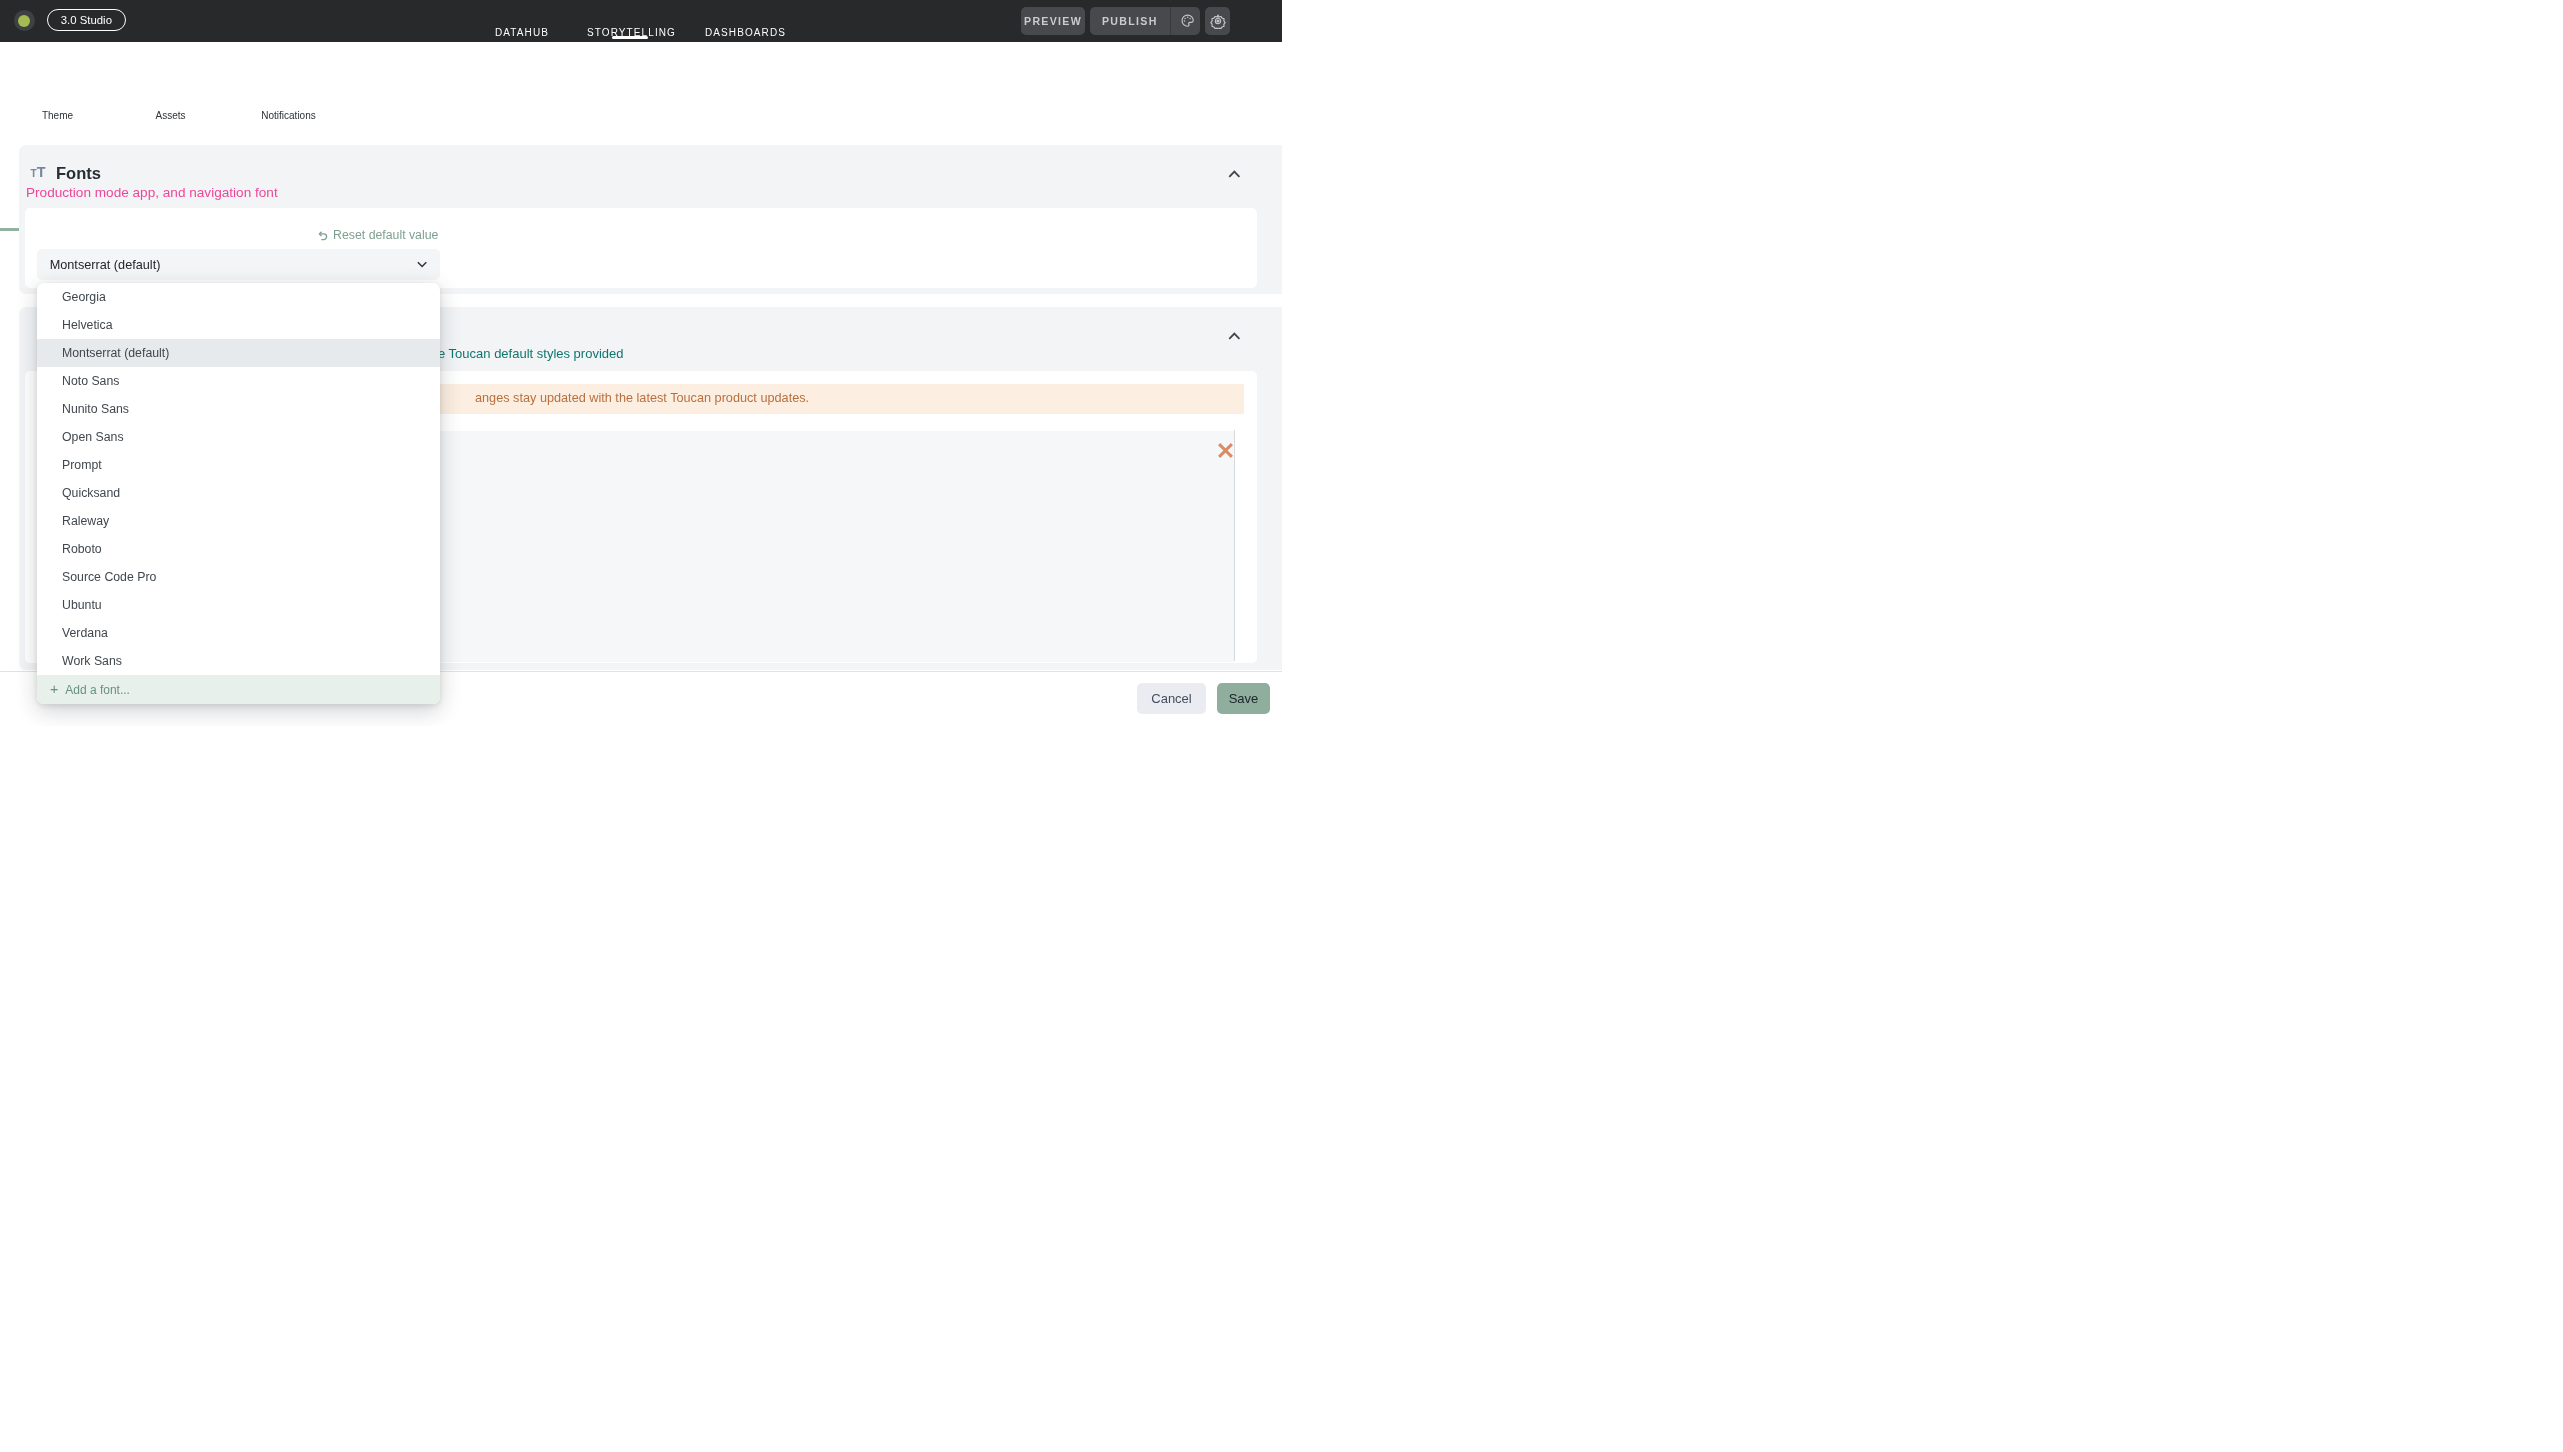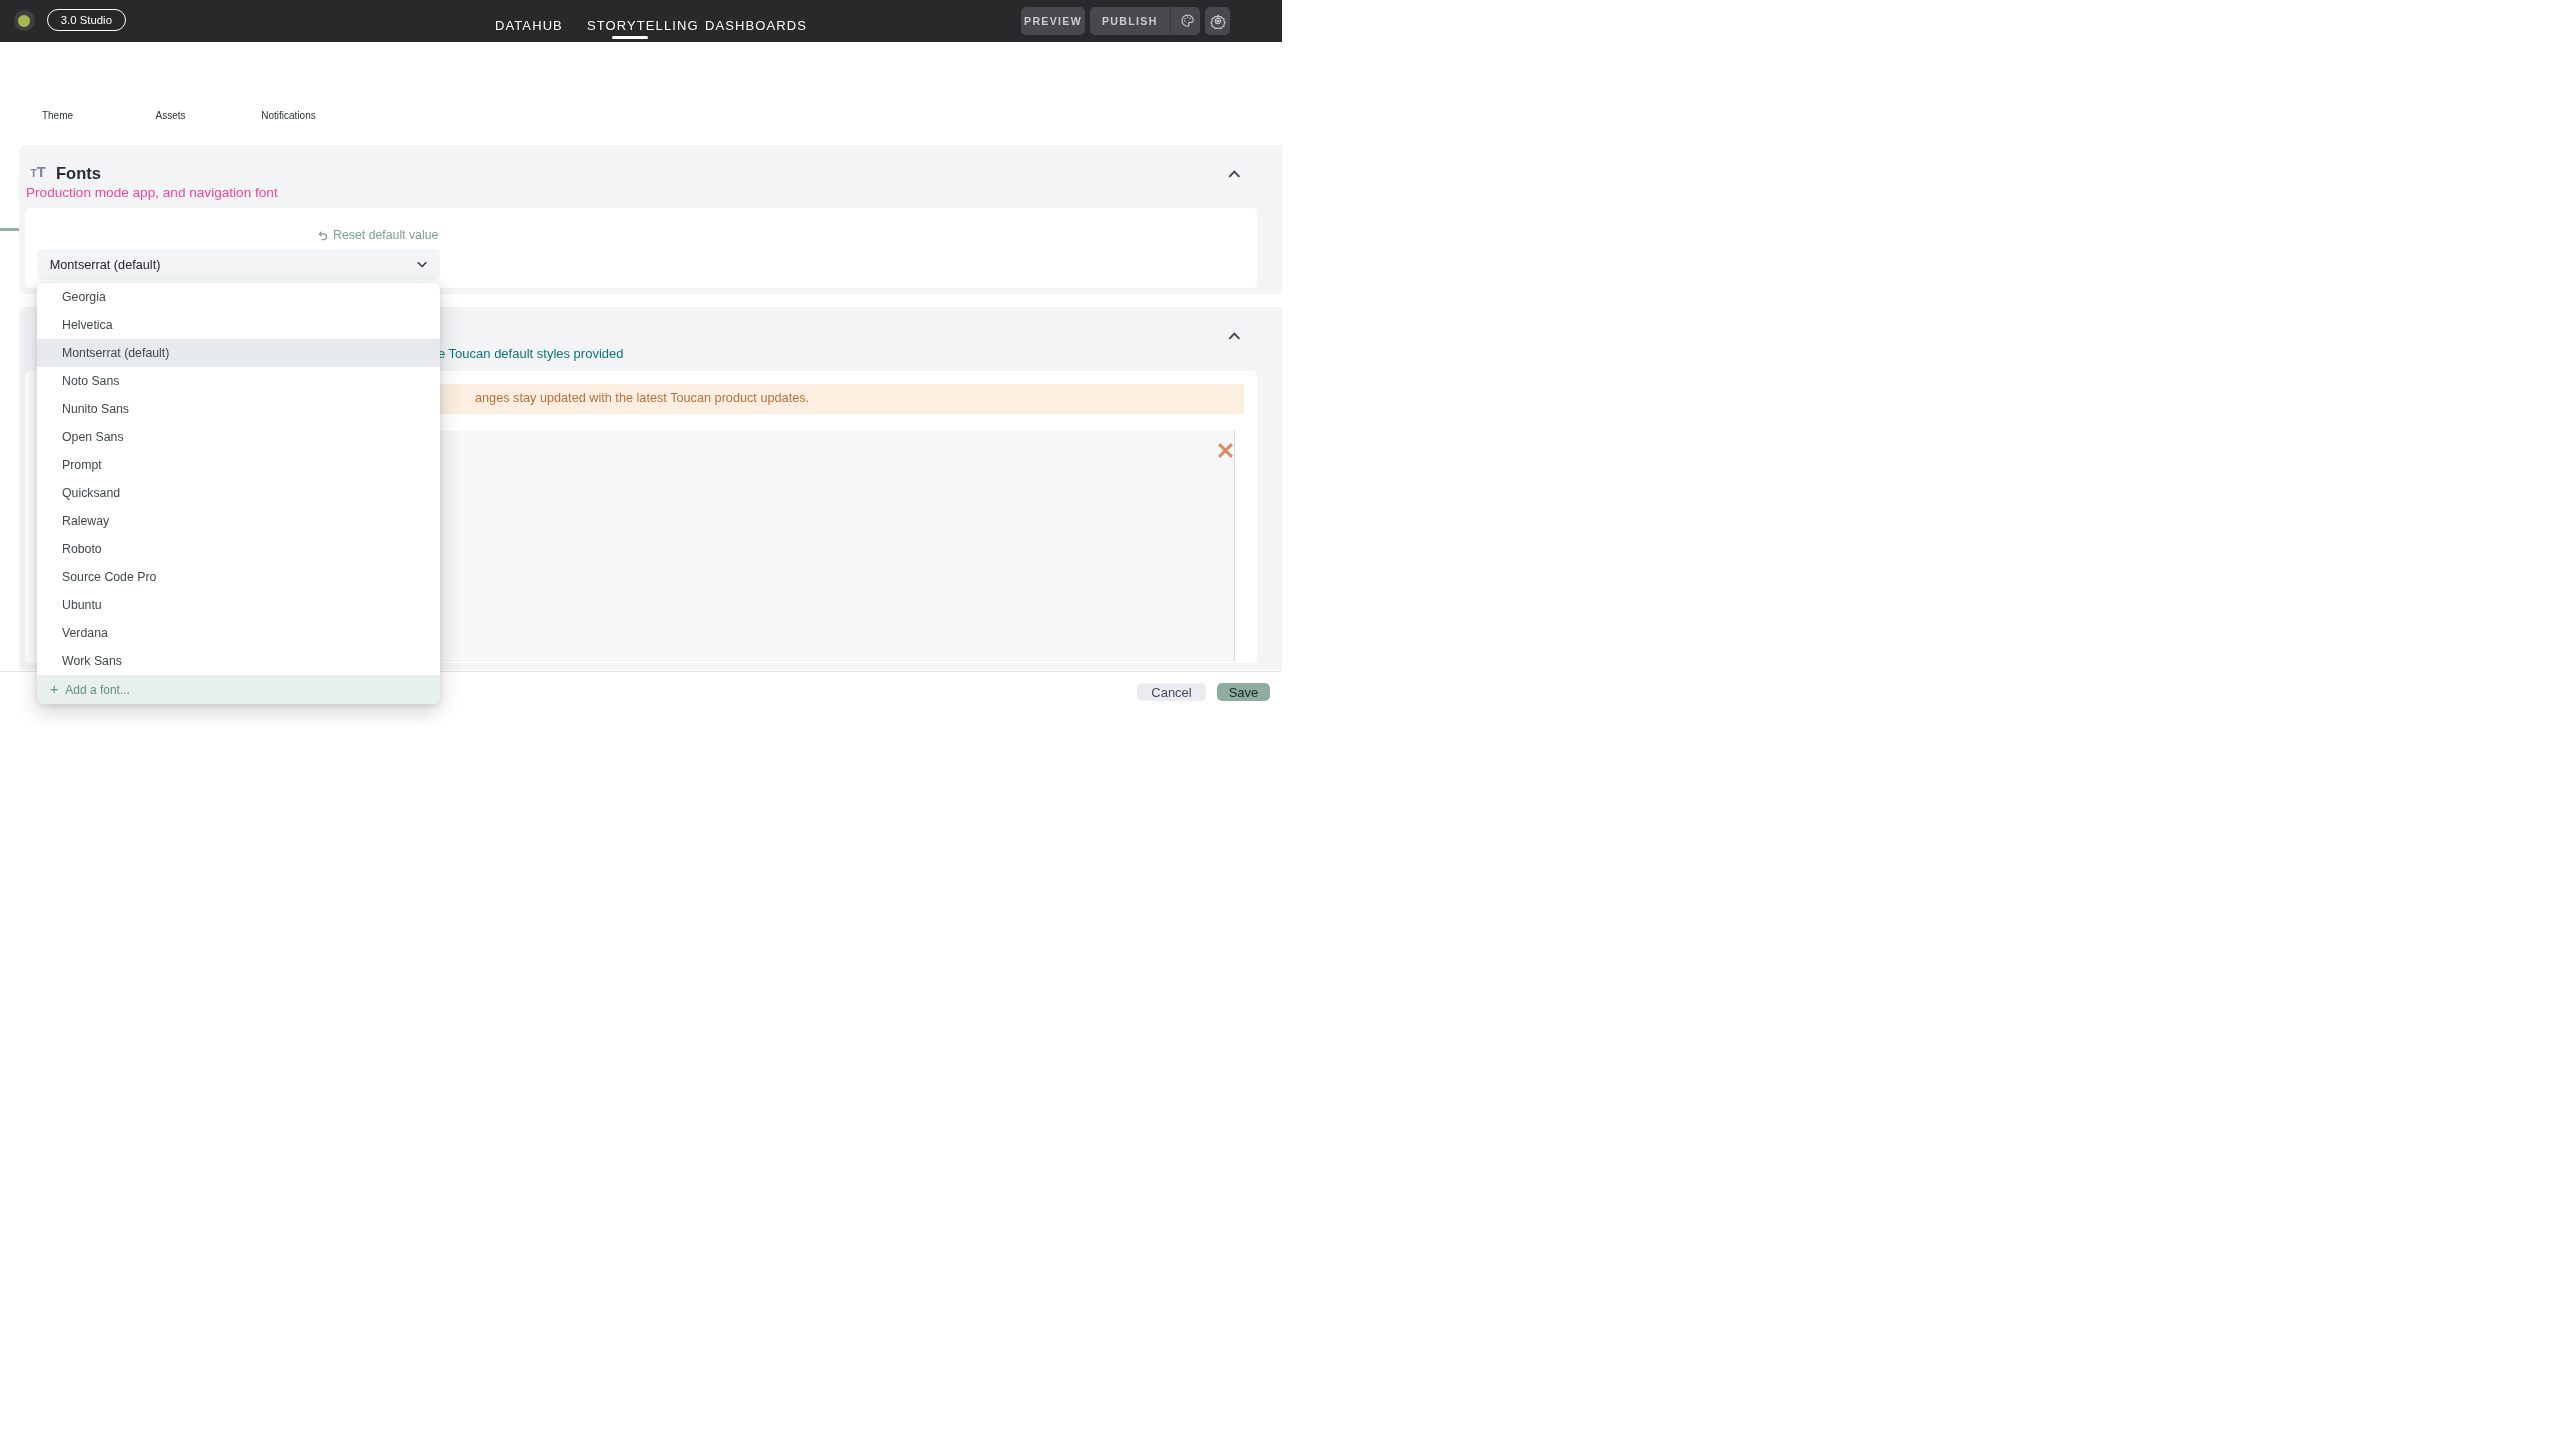--- a/index.html
+++ b/index.html
@@ -14,21 +14,21 @@
   
   .navbar{position:absolute;left:0;top:0;width:1282px;height:52px;background:#27292b;}
   .status-outer{position:absolute;left:13.6px;top:10.2px;width:21px;height:21px;border-radius:50%;background:#3e4143;}
   .status-dot{position:absolute;left:4.7px;top:4.7px;width:12px;height:12px;border-radius:50%;background:#a6ba52;}
   .app-pill{
     position:absolute;left:47px;top:9.3px;height:22px;padding:0 12.7px;
     border:1.3px solid #fdfdfd;border-radius:12.7px;color:#fff;
     display:flex;align-items:center;font-size:11.4px;box-sizing:border-box;
   }
   .nav-link{
-    position:absolute;top:18px;color:#fdfdfd;font-size:13px;
+    position:absolute;top:27px;color:#fdfdfd;font-size:10px;
     letter-spacing:1.1px;font-weight:500;cursor:pointer;white-space:nowrap;text-align:right;
   }
   .nav-underline{position:absolute;left:612px;top:36px;width:36px;height:3.4px;border-radius:1.7px;background:#fff;}
   .nb-btn{
     position:absolute;top:6.8px;height:28px;background:#47494c;border-radius:5.1px;
     color:#c9cccf;font-size:10.6px;letter-spacing:1.3px;font-weight:600;
     display:flex;align-items:center;justify-content:center;cursor:pointer;box-sizing:border-box;
   }
   .publish-group{position:absolute;left:1090px;top:6.8px;height:28px;background:#47494c;border-radius:5.1px;display:flex;align-items:stretch;}
   .publish-main{padding:0 12px;display:flex;align-items:center;color:#c9cccf;font-size:10.6px;letter-spacing:1.3px;font-weight:600;cursor:pointer;}
@@ -89,21 +89,21 @@
     box-shadow:0 6.8px 22px rgba(25,32,40,.20), 0 1.7px 5.1px rgba(25,32,40,.10);
     z-index:50;overflow:hidden;
   }
   .dd-item{height:28px;display:flex;align-items:center;padding-left:25px;font-size:12.3px;color:#40474e;cursor:pointer;}
   .dd-item.selected{background:#e7eaed;}
   .dd-add{height:29px;display:flex;align-items:center;gap:6.8px;padding-left:13px;background:#e7f0eb;color:#67927f;font-size:12px;cursor:pointer;}
   .dd-add .plus{font-size:14.4px;line-height:1;}
 
   
   .footer-divider{position:absolute;left:0;top:671px;width:1282px;height:0.8px;background:#e0e3e6;}
-  .btn{position:absolute;top:683px;height:18px;border-radius:5.1px;display:flex;align-items:center;justify-content:center;
+  .btn{position:absolute;top:683px;height:31px;border-radius:5.1px;display:flex;align-items:center;justify-content:center;
        font-size:13px;font-weight:500;cursor:pointer;box-sizing:border-box;}
   .btn-cancel{left:1137px;width:69px;background:#eaecf1;color:#434e5d;}
   .btn-save{left:1217px;width:53px;background:#8fae9e;color:#20262c;}
 </style>
 </head>
 <body>
 
 <div id="app">
 
   <div class="navbar">

